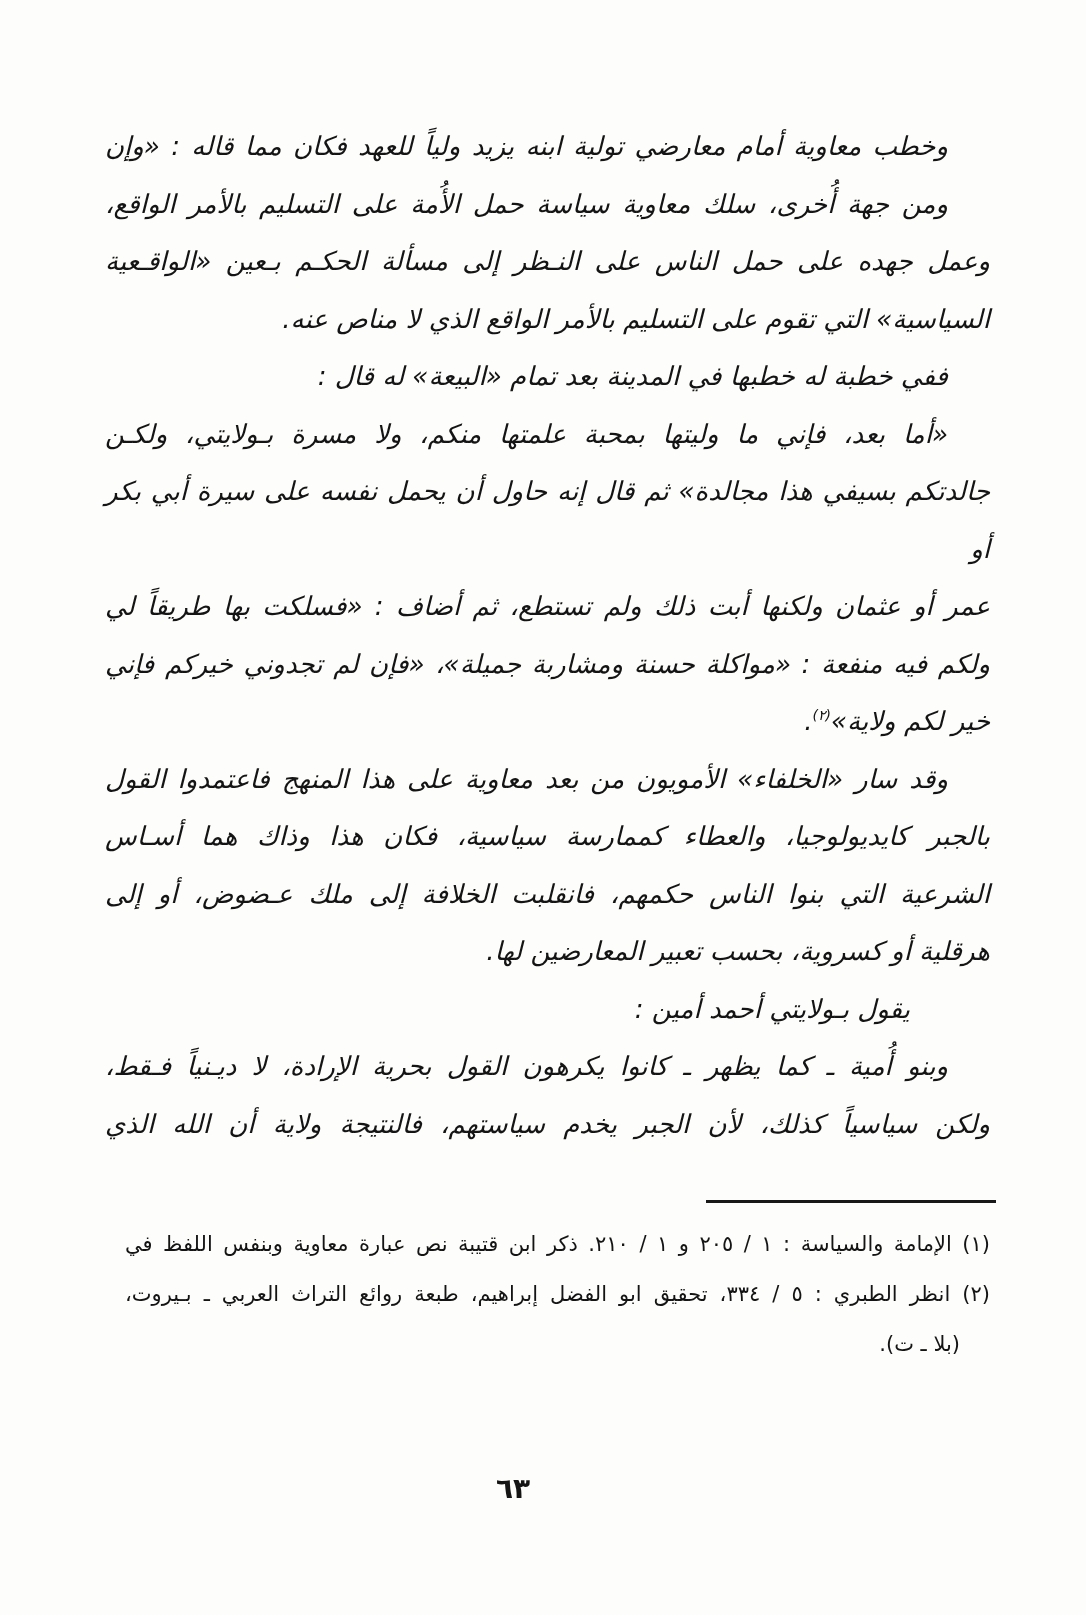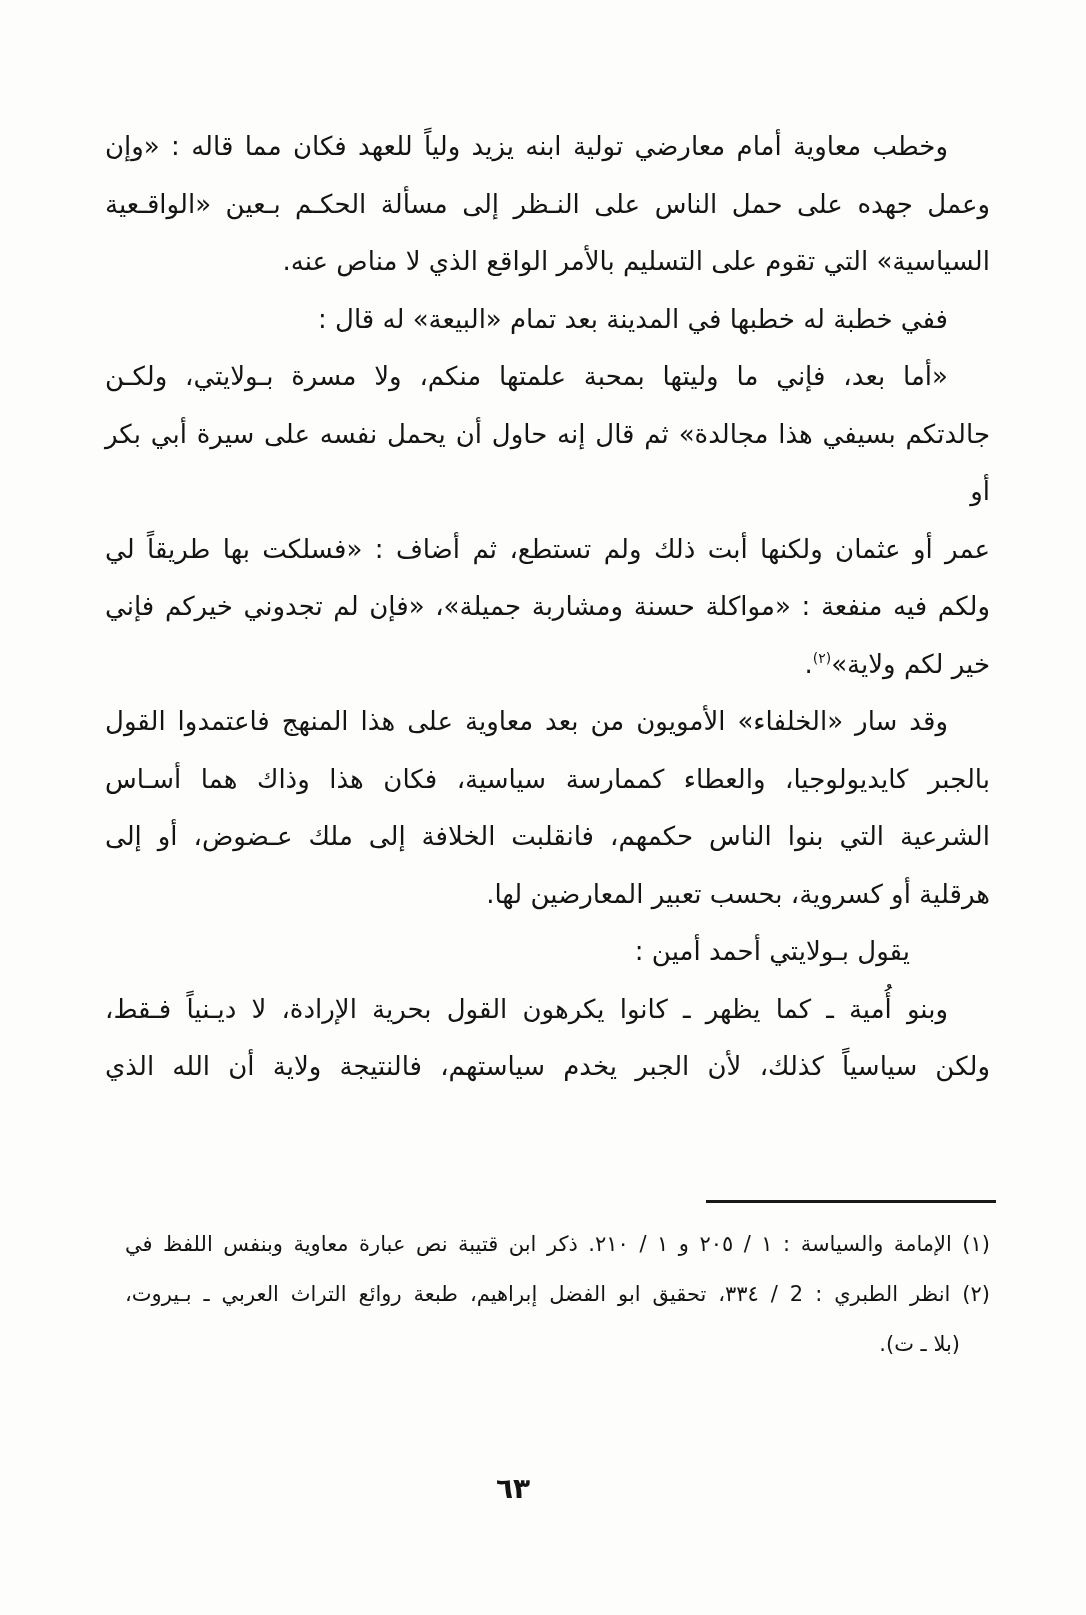--- a/index.html
+++ b/index.html
@@ -20,20 +20,21 @@
   }
   
   .body-text {
     position: absolute;
     top: 118px;
     right: 96px;
     left: 105px;
     font-size: 26px;
     line-height: 57.5px;
     letter-spacing: 0;
+    font-style: italic;
   }
   .line { white-space: normal; }
   
   .fill {
     text-align: justify;
     text-align-last: justify;
   }
   
   .end { text-align: right; }
   
@@ -78,20 +79,21 @@
 </style>
 </head>
 <body>
 
 <div class="page">
 
   <main class="body-text">
     <div class="line fill ind">وخطب معاوية أمام معارضي تولية ابنه يزيد ولياً للعهد فكان مما قاله : «وإن</div>
 
 
+    <div class="line fill ind">ومن جهة أُخرى، سلك معاوية سياسة حمل الأُمة على التسليم بالأمر الواقع،</div>
     <div class="line fill">وعمل جهده على حمل الناس على النـظر إلى مسألة الحكـم بـعين «الواقـعية</div>
     <div class="line end">السياسية» التي تقوم على التسليم بالأمر الواقع الذي لا مناص عنه.</div>
     <div class="line end ind">ففي خطبة له خطبها في المدينة بعد تمام «البيعة» له قال :</div>
     <div class="line fill ind">«أما بعد، فإني ما وليتها بمحبة علمتها منكم، ولا مسرة بـولايتي، ولكـن</div>
     <div class="line fill">جالدتكم بسيفي هذا مجالدة» ثم قال إنه حاول أن يحمل نفسه على سيرة أبي بكر أو</div>
     <div class="line fill">عمر أو عثمان ولكنها أبت ذلك ولم تستطع، ثم أضاف : «فسلكت بها طريقاً لي</div>
     <div class="line fill">ولكم فيه منفعة : «مواكلة حسنة ومشاربة جميلة»، «فإن لم تجدوني خيركم فإني</div>
 
     <div class="line end"><span>خير لكم ولاية»</span><sup class="fn-ref">(٢)</sup><span>.</span></div>
 
@@ -100,19 +102,19 @@
     <div class="line fill">الشرعية التي بنوا الناس حكمهم، فانقلبت الخلافة إلى ملك عـضوض، أو إلى</div>
     <div class="line end">هرقلية أو كسروية، بحسب تعبير المعارضين لها.</div>
     <div class="line end ind-lg">يقول بـولايتي أحمد أمين :</div>
     <div class="line fill ind">وبنو أُمية ـ كما يظهر ـ كانوا يكرهون القول بحرية الإرادة، لا ديـنياً فـقط،</div>
     <div class="line fill">ولكن سياسياً كذلك، لأن الجبر يخدم سياستهم، فالنتيجة ولاية أن الله الذي</div>
   </main>
 
   <footer class="footnotes">
     <div class="fn-rule"></div>
     <div class="fn-line fn-fill">(١) الإمامة والسياسة : ١ / ٢٠٥ و ١ / ٢١٠. ذكر ابن قتيبة نص عبارة معاوية وبنفس اللفظ في</div>
-    <div class="fn-line fn-fill">(٢) انظر الطبري : 2 / ٣٣٤، تحقيق ابو الفضل إبراهيم، طبعة روائع التراث العربي ـ بـيروت،</div>
+    <div class="fn-line fn-fill">(٢) انظر الطبري : ٥ / ٣٣٤، تحقيق ابو الفضل إبراهيم، طبعة روائع التراث العربي ـ بـيروت،</div>
     <div class="fn-line fn-cont-2">(بلا ـ ت).</div>
   </footer>
 
   <div class="page-number">٦٣</div>
 
 </div>
 
 </body></html>

